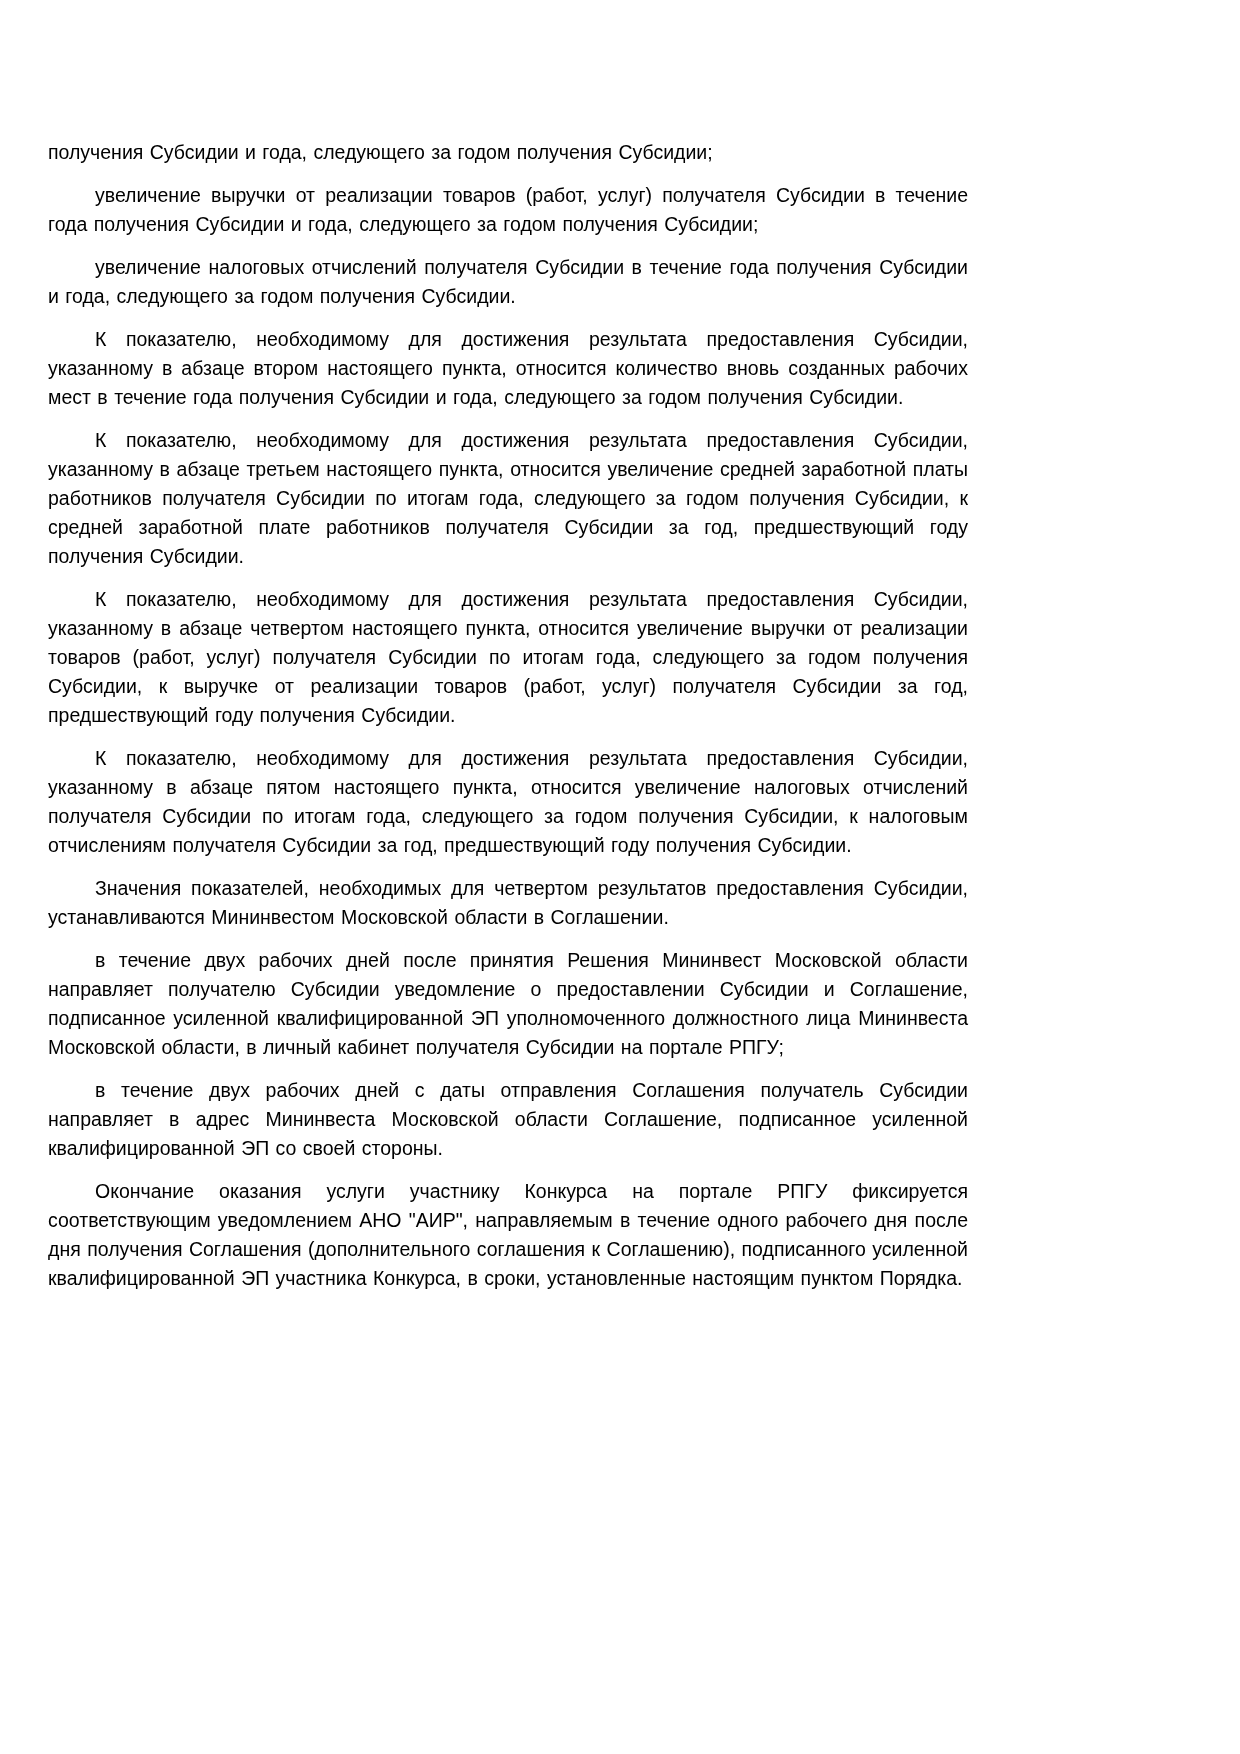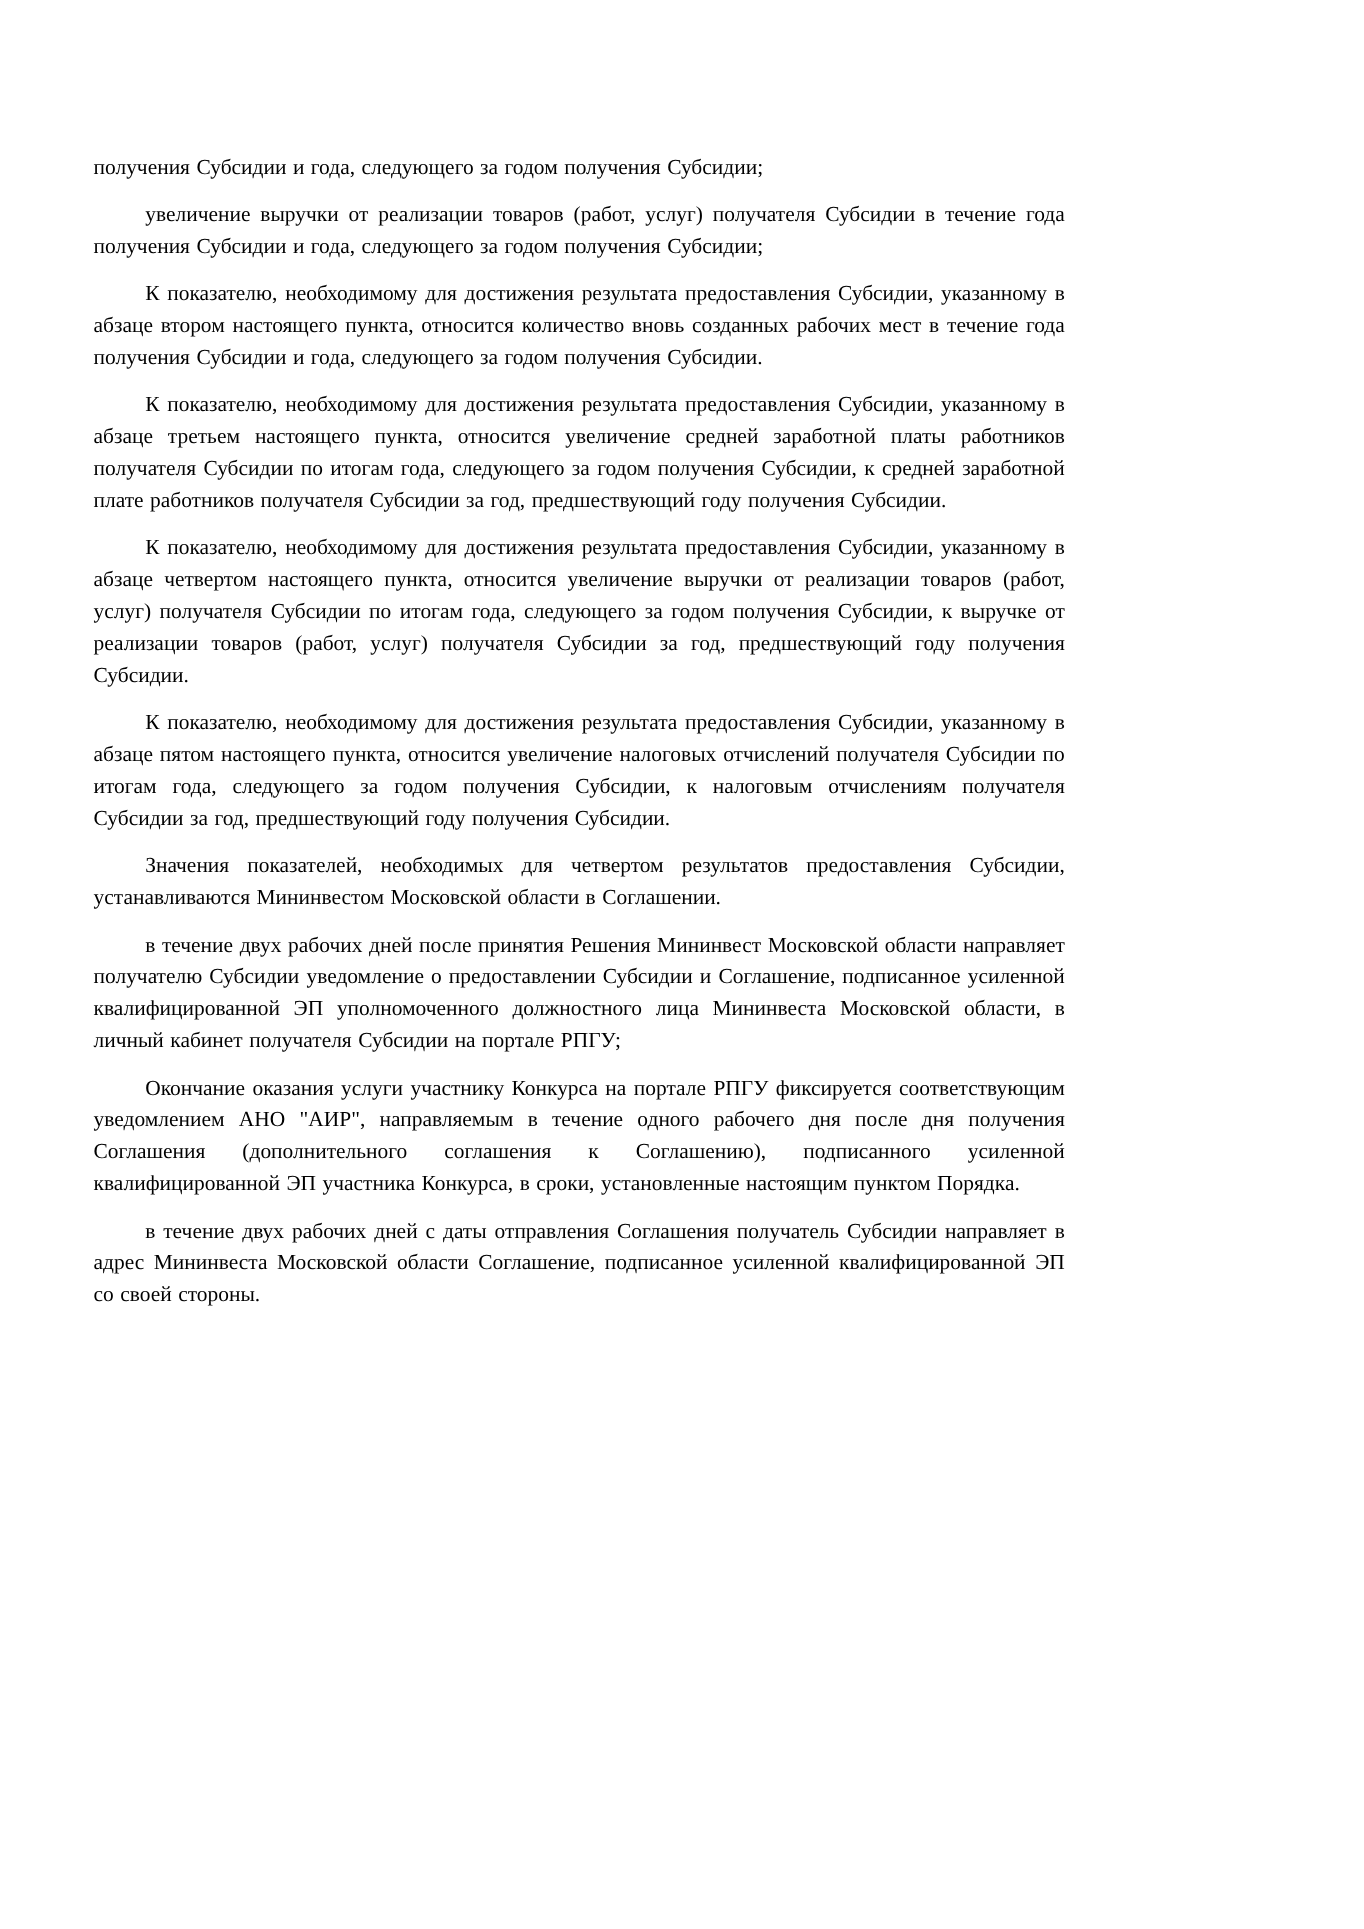--- a/index.html
+++ b/index.html
@@ -6,23 +6,23 @@
       margin: 0;
       padding: 0;
       background: #ffffff;
     }
     .page {
       position: relative;
       width: 1076px;
       height: 1754px;
       box-sizing: border-box;
       background: #ffffff;
-      padding: 138px 108px 40px 85px;
+      padding: 138px 108px 40px 48px;
       overflow: hidden;
-      font-family: Liberation Serif, serif;
+      font-family: Liberation Sans, sans-serif;
       font-size: 19.5px;
       line-height: 29px;
       color: #000000;
     }
     .page p {
       margin: 0 0 14px 0;
       text-align: justify;
       text-indent: 47px;
       word-spacing: 1px;
     }
@@ -32,21 +32,22 @@
     .page p:last-child {
       margin-bottom: 0;
     }
   </style>
 </head>
 <body>
 
 <div class="page">
   <p class="continuation">получения Субсидии и года, следующего за годом получения Субсидии;</p>
   <p>увеличение выручки от реализации товаров (работ, услуг) получателя Субсидии в течение года получения Субсидии и года, следующего за годом получения Субсидии;</p>
+  <p>увеличение налоговых отчислений получателя Субсидии в течение года получения Субсидии и года, следующего за годом получения Субсидии.</p>
   <p>К показателю, необходимому для достижения результата предоставления Субсидии, указанному в абзаце втором настоящего пункта, относится количество вновь созданных рабочих мест в течение года получения Субсидии и года, следующего за годом получения Субсидии.</p>
   <p>К показателю, необходимому для достижения результата предоставления Субсидии, указанному в абзаце третьем настоящего пункта, относится увеличение средней заработной платы работников получателя Субсидии по итогам года, следующего за годом получения Субсидии, к средней заработной плате работников получателя Субсидии за год, предшествующий году получения Субсидии.</p>
   <p>К показателю, необходимому для достижения результата предоставления Субсидии, указанному в абзаце четвертом настоящего пункта, относится увеличение выручки от реализации товаров (работ, услуг) получателя Субсидии по итогам года, следующего за годом получения Субсидии, к выручке от реализации товаров (работ, услуг) получателя Субсидии за год, предшествующий году получения Субсидии.</p>
   <p>К показателю, необходимому для достижения результата предоставления Субсидии, указанному в абзаце пятом настоящего пункта, относится увеличение налоговых отчислений получателя Субсидии по итогам года, следующего за годом получения Субсидии, к налоговым отчислениям получателя Субсидии за год, предшествующий году получения Субсидии.</p>
   <p>Значения показателей, необходимых для четвертом результатов предоставления Субсидии, устанавливаются Мининвестом Московской области в Соглашении.</p>
   <p>в течение двух рабочих дней после принятия Решения Мининвест Московской области направляет получателю Субсидии уведомление о предоставлении Субсидии и Соглашение, подписанное усиленной квалифицированной ЭП уполномоченного должностного лица Мининвеста Московской области, в личный кабинет получателя Субсидии на портале РПГУ;</p>
+  <p>в течение двух рабочих дней с даты отправления Соглашения получатель Субсидии направляет в адрес Мининвеста Московской области Соглашение, подписанное усиленной квалифицированной ЭП со своей стороны.</p>
   <p>Окончание оказания услуги участнику Конкурса на портале РПГУ фиксируется соответствующим уведомлением АНО "АИР", направляемым в течение одного рабочего дня после дня получения Соглашения (дополнительного соглашения к Соглашению), подписанного усиленной квалифицированной ЭП участника Конкурса, в сроки, установленные настоящим пунктом Порядка.</p>
-  <p>в течение двух рабочих дней с даты отправления Соглашения получатель Субсидии направляет в адрес Мининвеста Московской области Соглашение, подписанное усиленной квалифицированной ЭП со своей стороны.</p>
 </div>
 
 </body></html>

